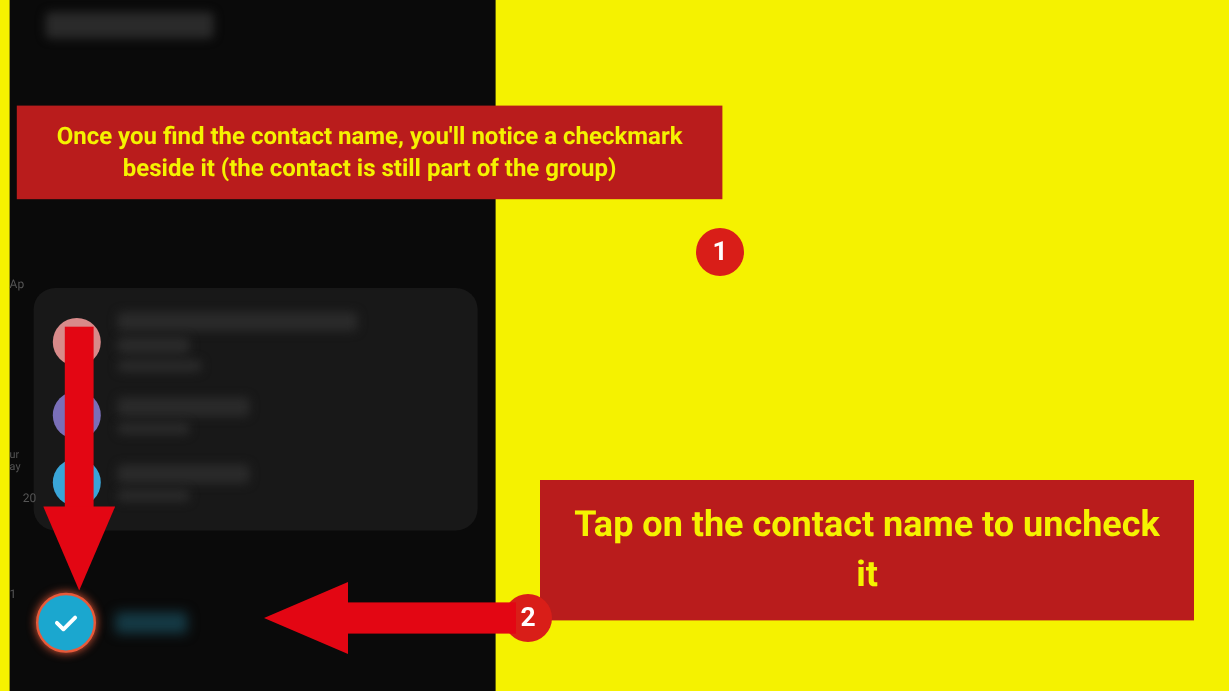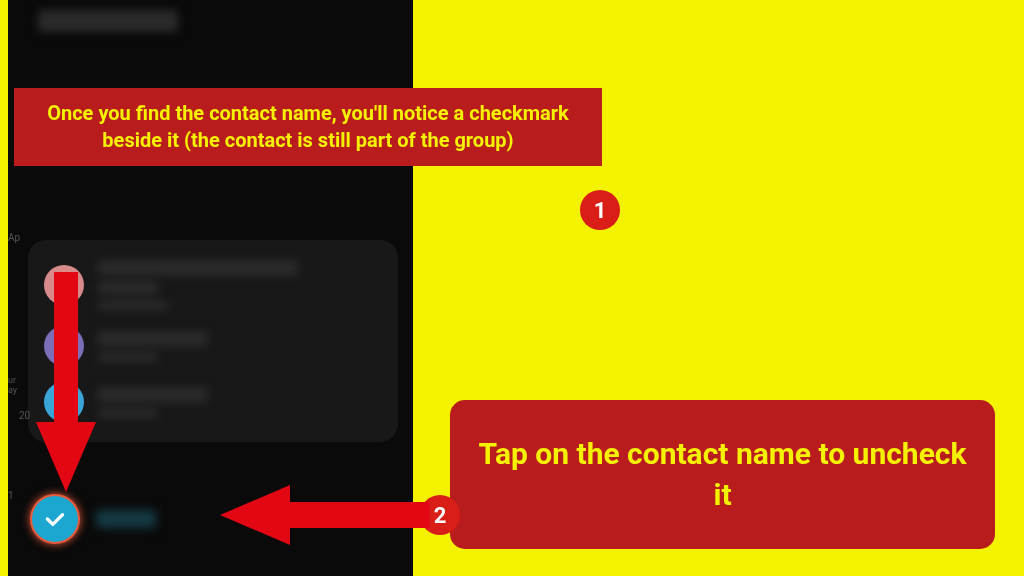--- a/index.html
+++ b/index.html
@@ -132,22 +132,21 @@
     left: 14px;
     top: 88px;
     width: 588px;
     font-size: 20px;
   }
   .annotation2 {
     left: 450px;
     top: 400px;
     width: 545px;
     font-size: 30px;
-    padding: 34px 20px;
-    border-radius: 15px;
+    padding: 18px 20px;
   }
   .badge {
     position: absolute;
     width: 40px;
     height: 40px;
     border-radius: 50%;
     background: #d91e18;
     color: #fff;
     font-size: 22px;
     font-weight: 700;

